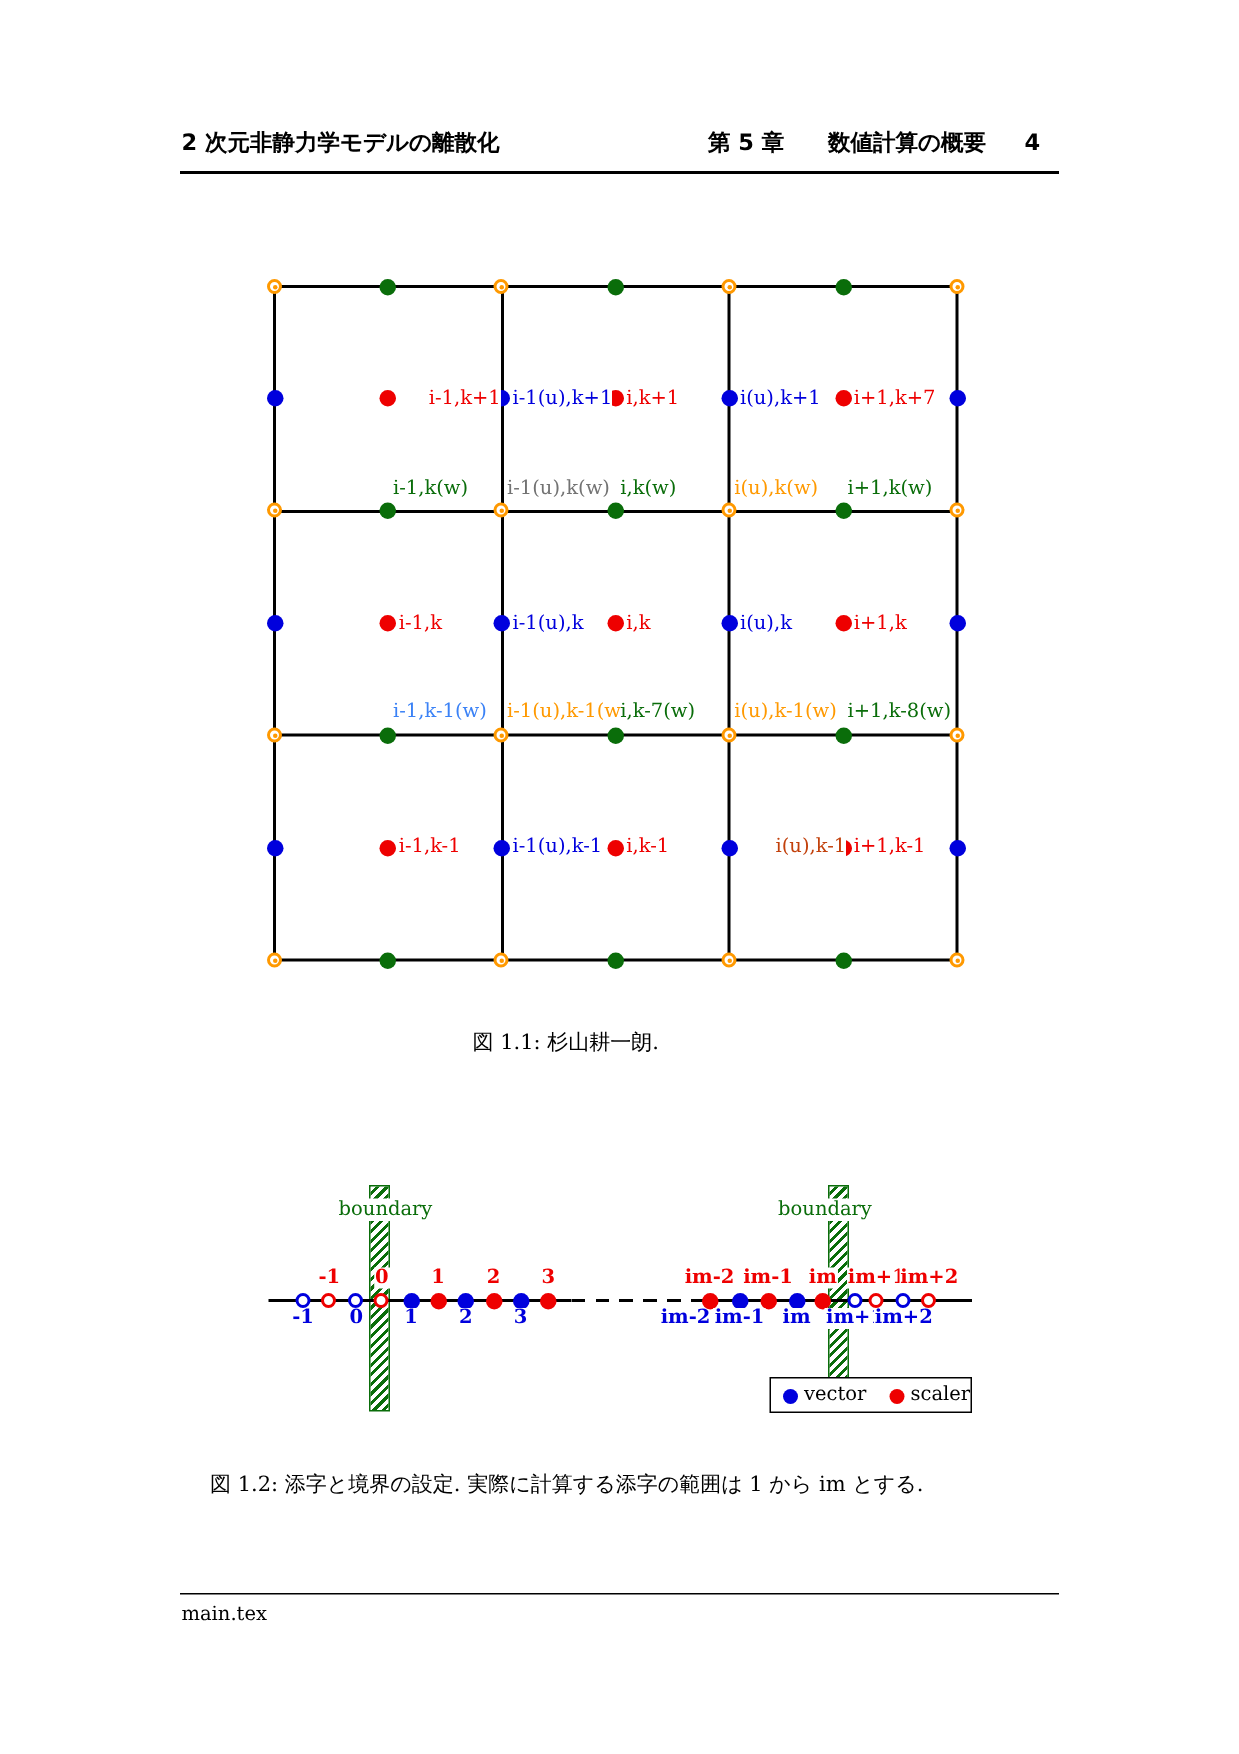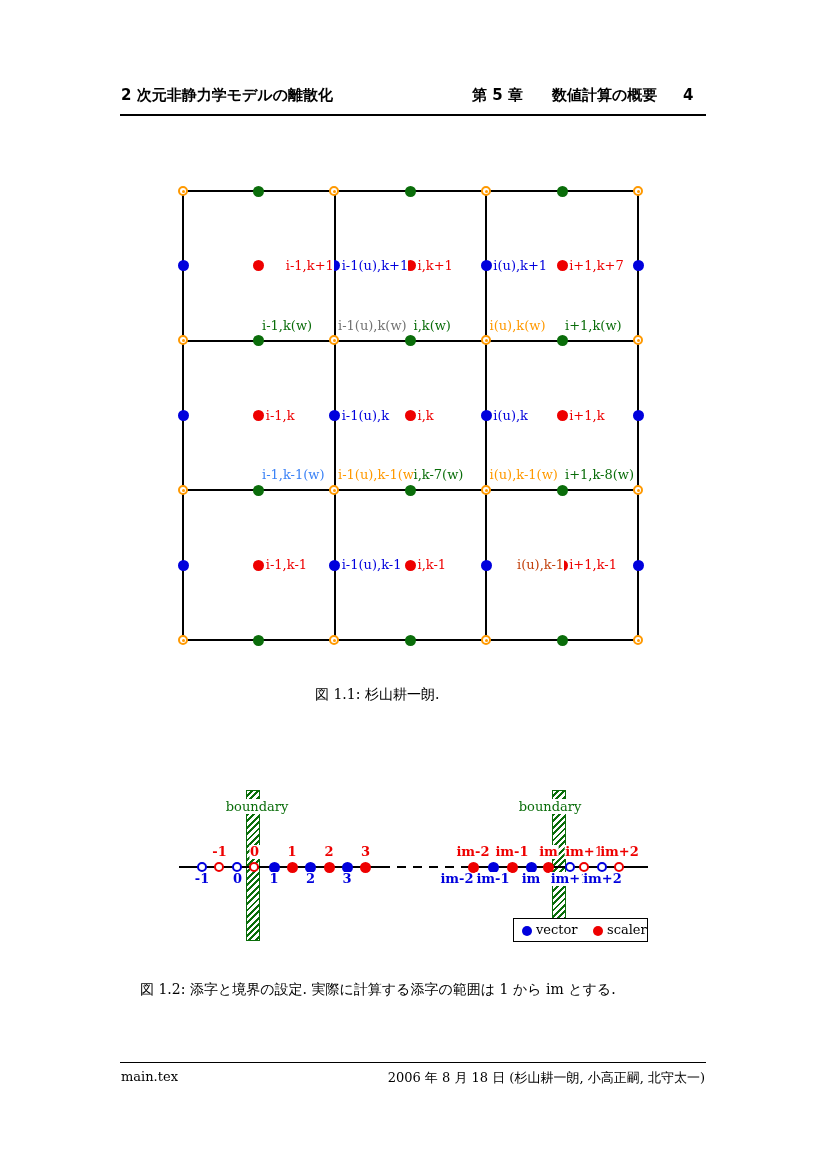--- a/index.html
+++ b/index.html
@@ -194,14 +194,13 @@
       <div class="ring" style="left: 597px; top: 861.5px; width: 6px; height: 6px; border: 2.5px solid rgb(0, 0, 221); z-index: 3;"></div>
       <div class="plabel" style="left: 602.5px; top: 872px; color: rgb(0, 0, 221);">im+2</div>
       <div class="ring" style="left: 614px; top: 861.5px; width: 6px; height: 6px; border: 2.5px solid rgb(238, 0, 0); z-index: 3;"></div>
       <div class="plabel" style="left: 619.5px; top: 845px; color: rgb(238, 0, 0);">im+2</div>
       <div class="plabel" style="left: 457px; top: 872px; color: rgb(0, 0, 221); background: transparent;">im-2</div>
     </div>
   <div class="caption" style="left:128px;top:981px;margin-left:12px;">図 1.2: 添字と境界の設定. 実際に計算する添字の範囲は 1 から im とする.</div>
 
   <div class="rule" style="left:120px;top:1062px;width:586px;height:1px;"></div>
   <div class="ftr" style="left:121px;">main.tex</div>
-  <div class="ftr" style="right:121px;">2006 年 8 月 18 日 (杉山耕一朗, 小高正嗣, 北守太一)</div>
 </div>
 
 </body></html>

